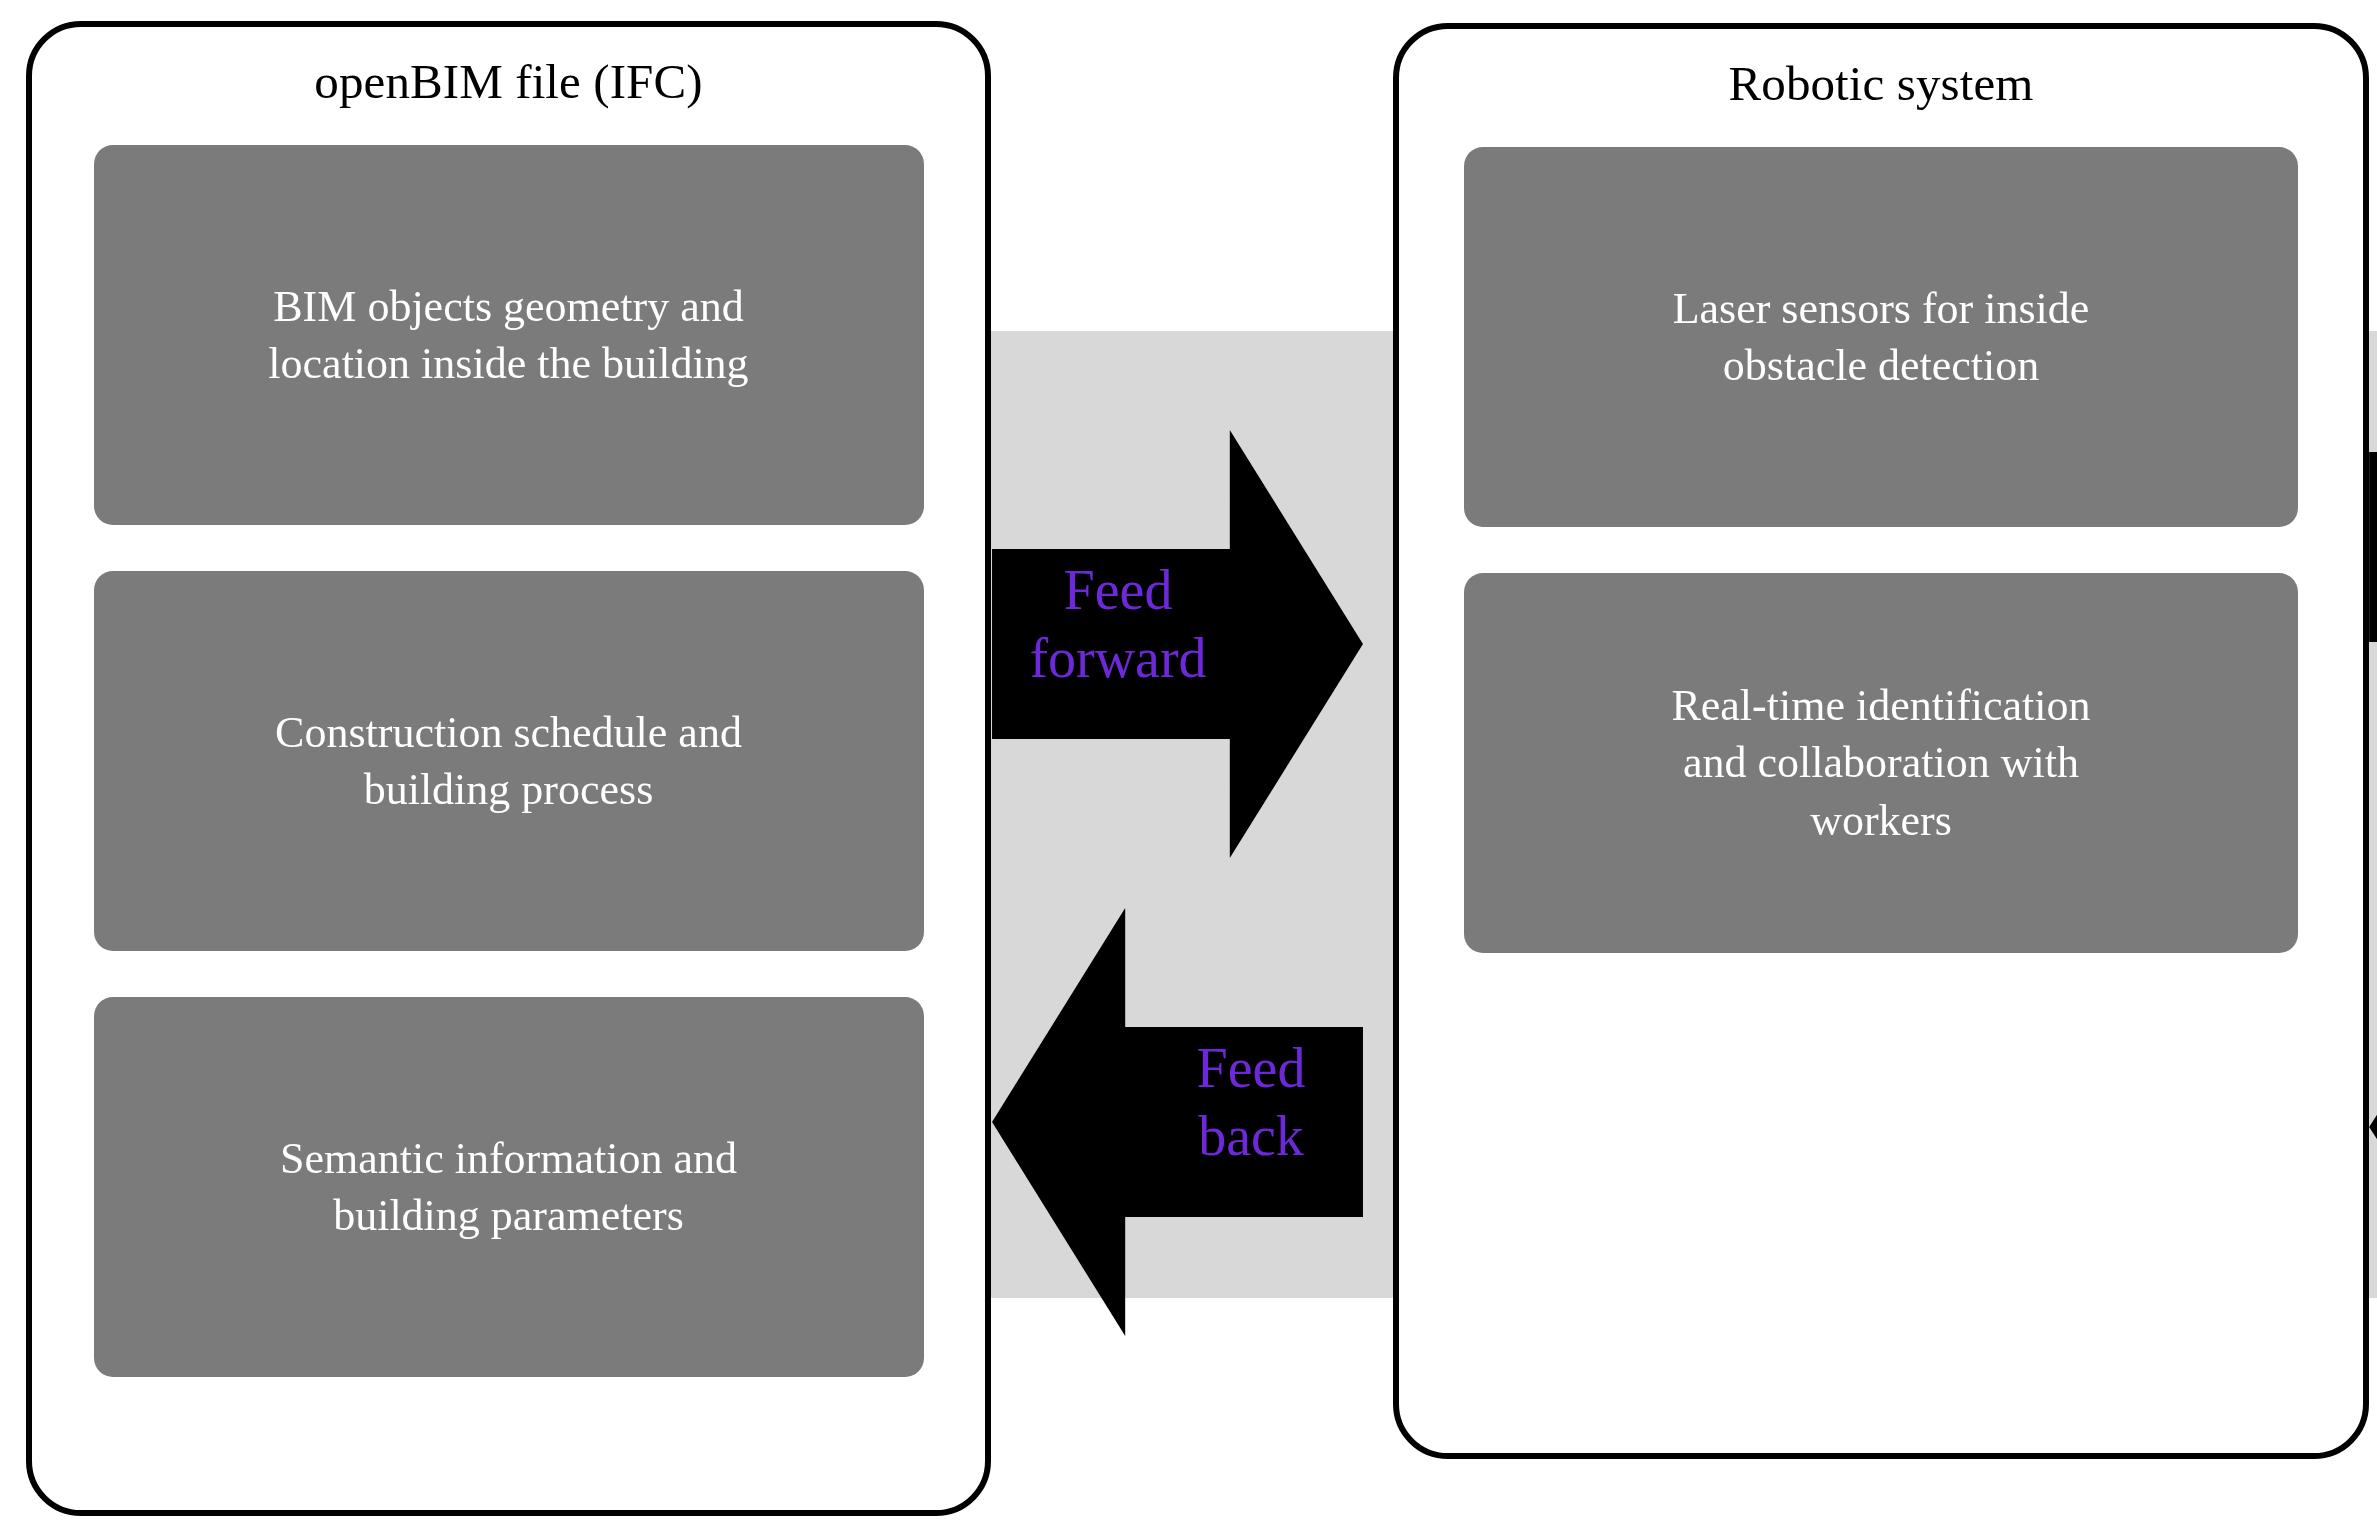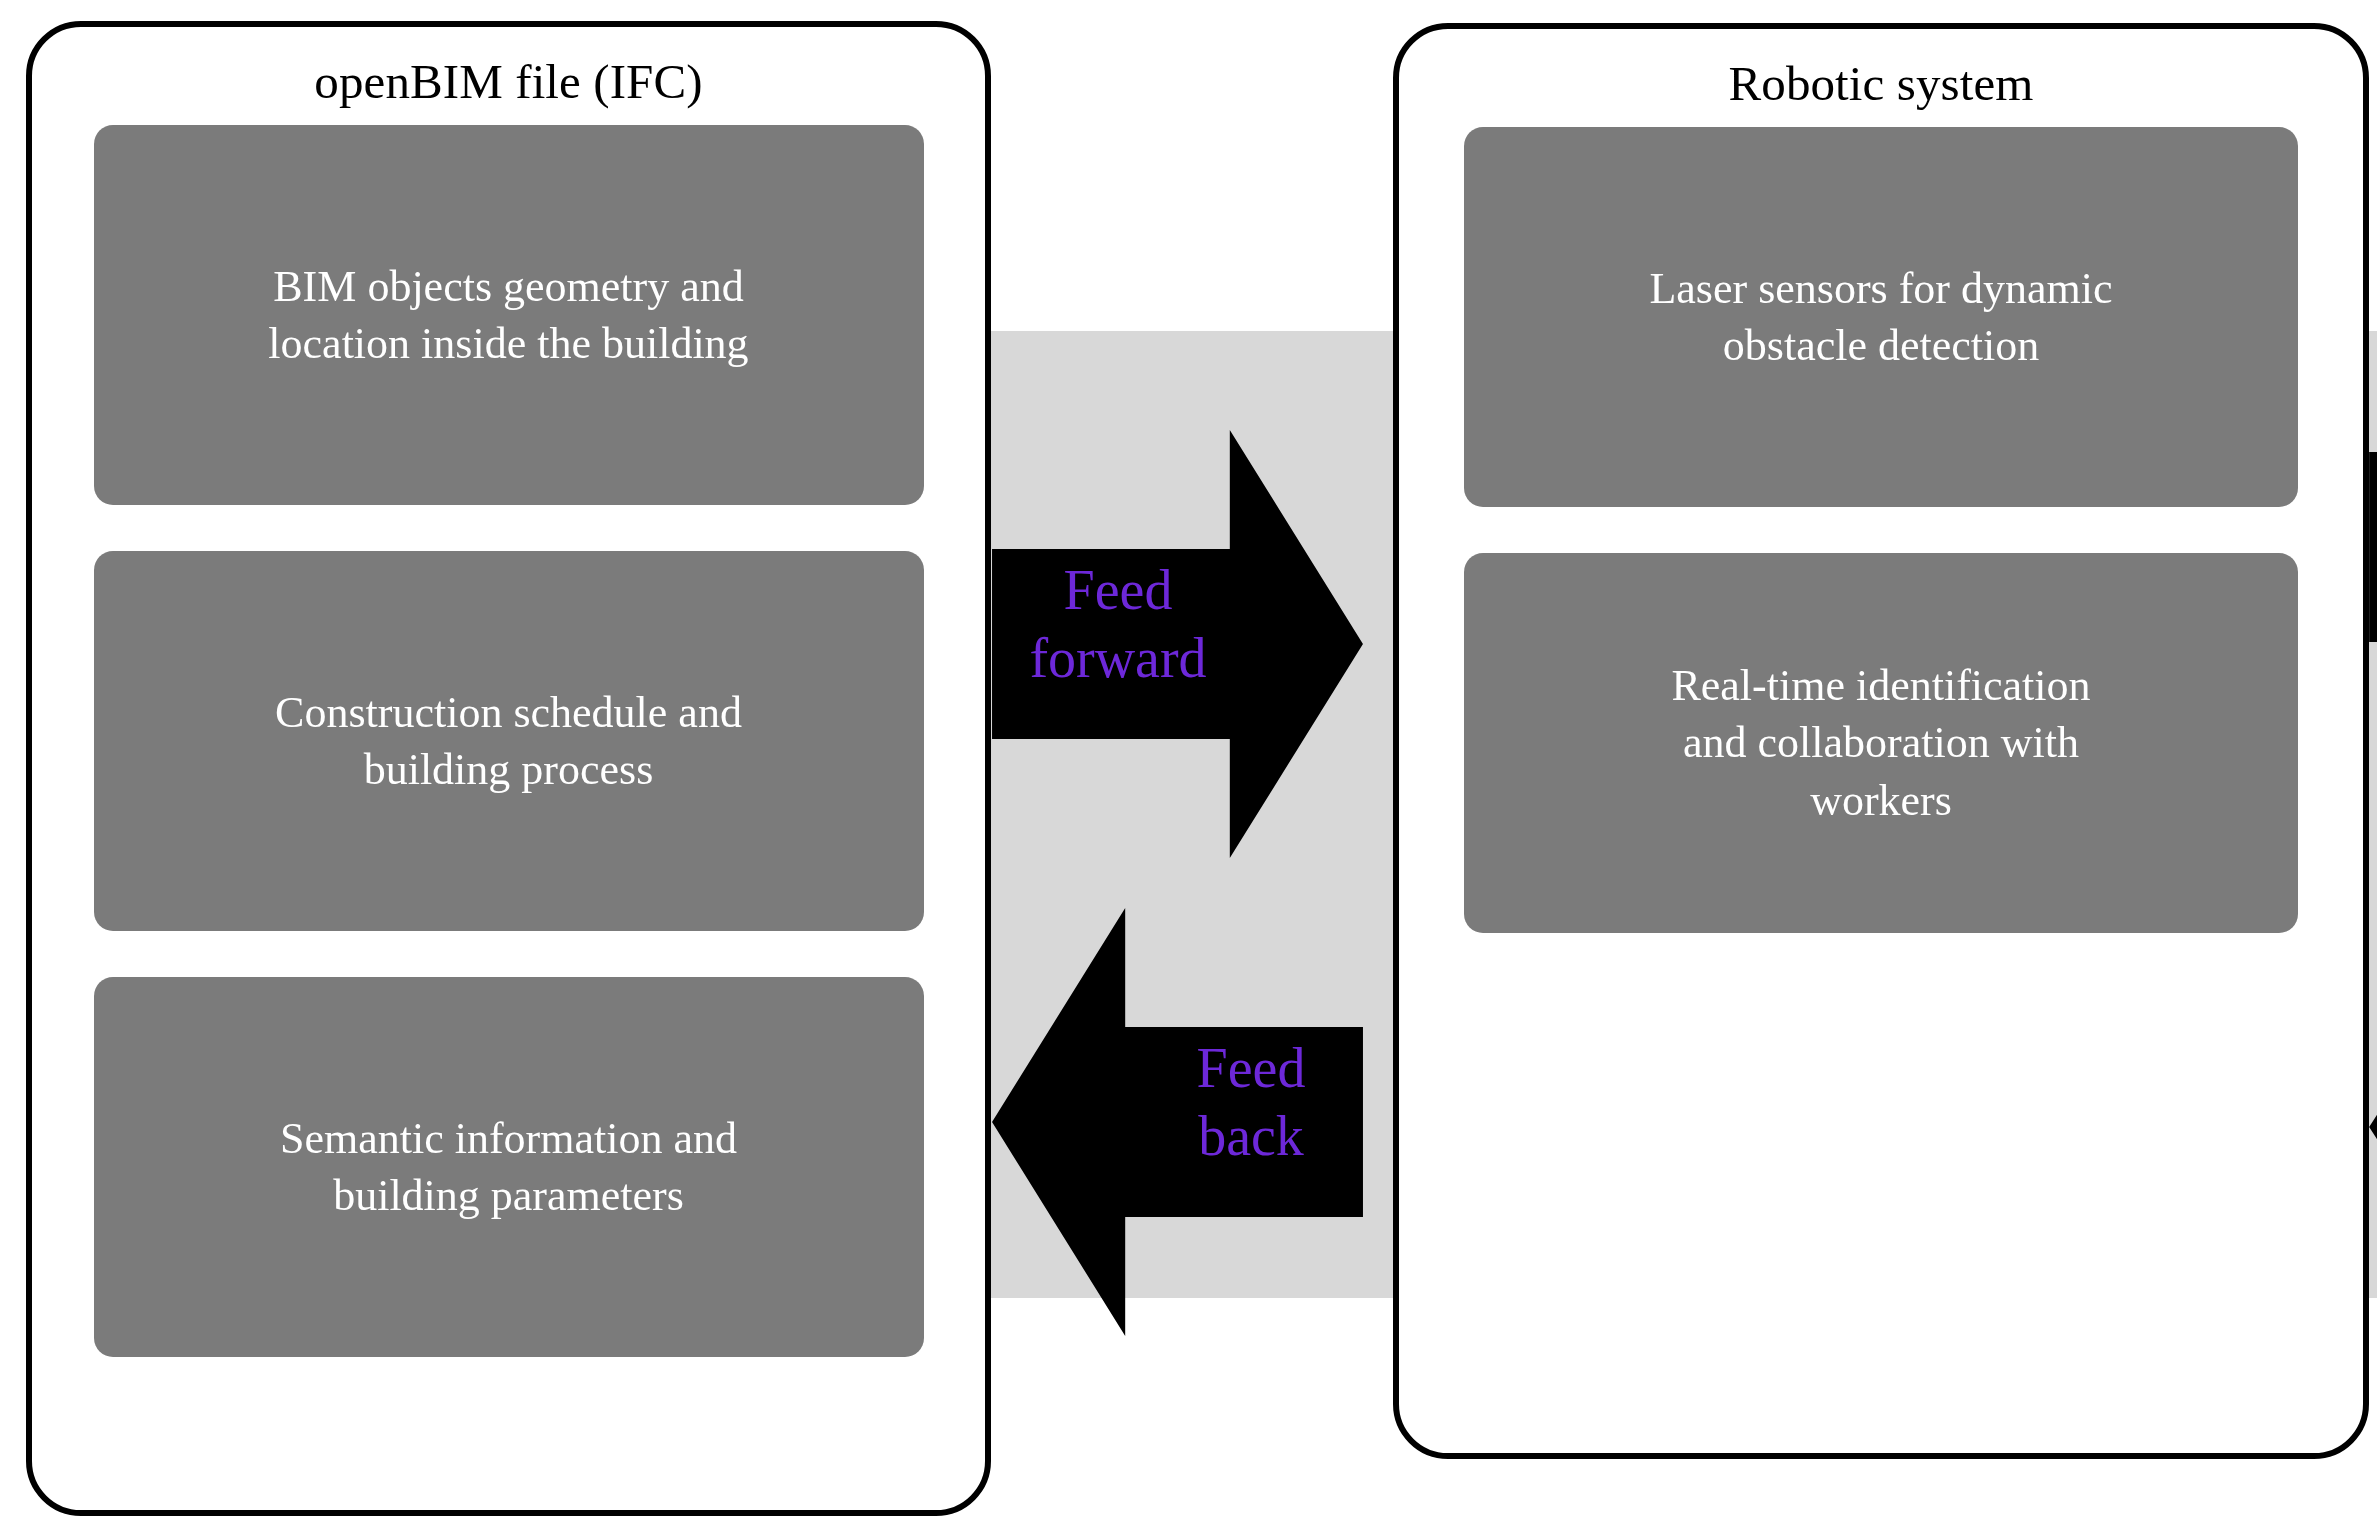--- a/index.html
+++ b/index.html
@@ -15,21 +15,21 @@
   #band-left {left:990px; top:331px; width:407px; height:967px;}
   #band-right{left:2368px; top:331px; width:407px; height:967px;}
 
   
   .panel{
     position:absolute;z-index:3;
     background:#ffffff;
     border:6.2px solid #000000;
     border-radius:55px;
     box-sizing:border-box;
-    display:flex;flex-direction:column;align-items:center;
+    display:flex;flex-direction:column;align-items:center;gap:20px;
   }
   #panel-openbim{left:26px;  top:21.4px; width:965px; height:1495px;}
   #panel-robotic{left:1393px;top:23px; width:976px; height:1436px;}
 
   .panel-title{
     font-size:49px;line-height:1.05;color:#000;
     margin-top:28.5px;margin-bottom:0;
     text-align:center;white-space:nowrap;
     font-weight:400;letter-spacing:0.1px;
   }
@@ -91,21 +91,21 @@
       <div class="gbox">Construction schedule and
 building process</div>
       <div class="gbox">Semantic information and
 building parameters</div>
     </div>
   </section>
 
   <section class="panel" id="panel-robotic">
     <h2 class="panel-title">Robotic system</h2>
     <div class="boxes">
-      <div class="gbox">Laser sensors for dynamic
+      <div class="gbox">Laser sensors for inside
 obstacle detection</div>
       <div class="gbox">Real-time identification
 and collaboration with
 workers</div>
     </div>
   </section>
 
   <div class="arrow" id="arrow-feed-forward">
     <svg width="371" height="428" viewBox="0 0 780 900" xmlns="http://www.w3.org/2000/svg">
       <polygon points="0,250 500,250 500,0 780,450 500,900 500,650 0,650" fill="#000000"></polygon>

